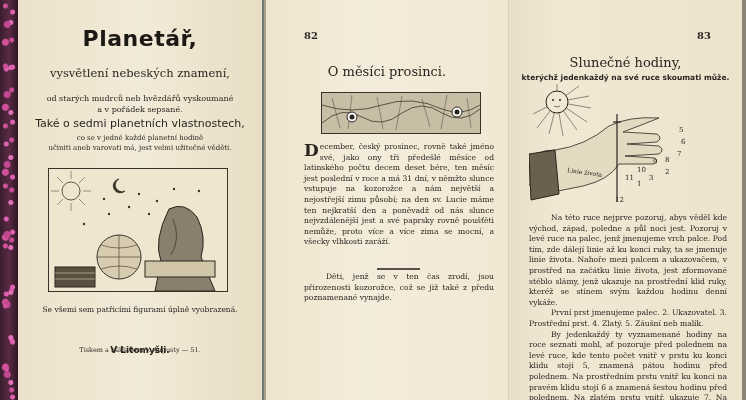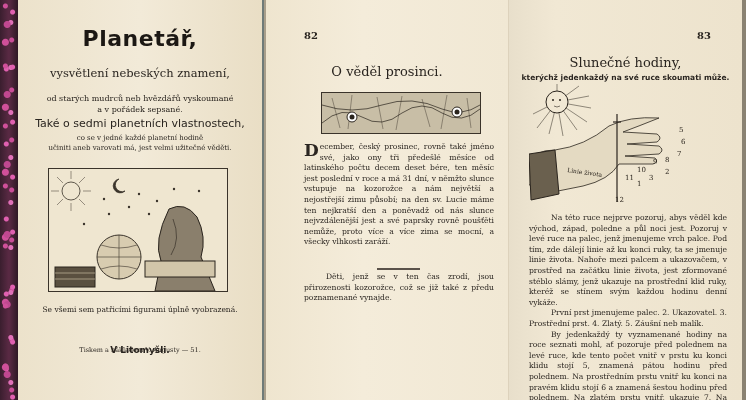--- a/index.html
+++ b/index.html
@@ -96,21 +96,21 @@
     </svg>
   </div>
 
   <div class="abs" style="top:305px;font-size:7.5px;">Se všemi sem patřicími figurami úplně vyobrazená.</div>
   <div class="abs t-bold" style="top:345px;font-size:9px;">V Litomyšli.</div>
   <div class="abs" style="top:346px;font-size:6.5px;">Tiskem a nákladem V. Augusty — 51.</div>
 </div>
 
 <div class="page" id="page-mid">
   <div class="pnum" style="left:38px;top:30px;">82</div>
-  <div class="abs" style="top:64px;font-size:13px;">O věděl prosinci.</div>
+  <div class="abs" style="top:64px;font-size:13px;">O měsíci prosinci.</div>
 
   <div class="illus-box" style="left:55px;top:92px;width:158px;height:40px;background:#b8ae98;">
     <svg width="158" height="40" viewBox="0 0 158 40">
       <rect width="158" height="40" fill="#c8bea6"></rect>
       <g stroke="#2a241d" stroke-width="0.7" fill="none">
         <path d="M0 30 q20 -18 40 -6 q20 12 40 -4 q20 -14 40 0 q20 12 38 -4"></path>
         <path d="M0 12 q30 10 60 0 q30 -10 60 4 q20 8 38 -4"></path>
         <path d="M10 5 l8 30 M30 2 l-4 34 M55 4 l6 32 M80 3 l-6 34 M100 6 l8 28 M125 2 l-6 34 M145 5 l4 30" stroke-width="0.4"></path>
       </g>
       <circle cx="30" cy="24" r="5" fill="#fff" stroke="#2a241d"></circle>

